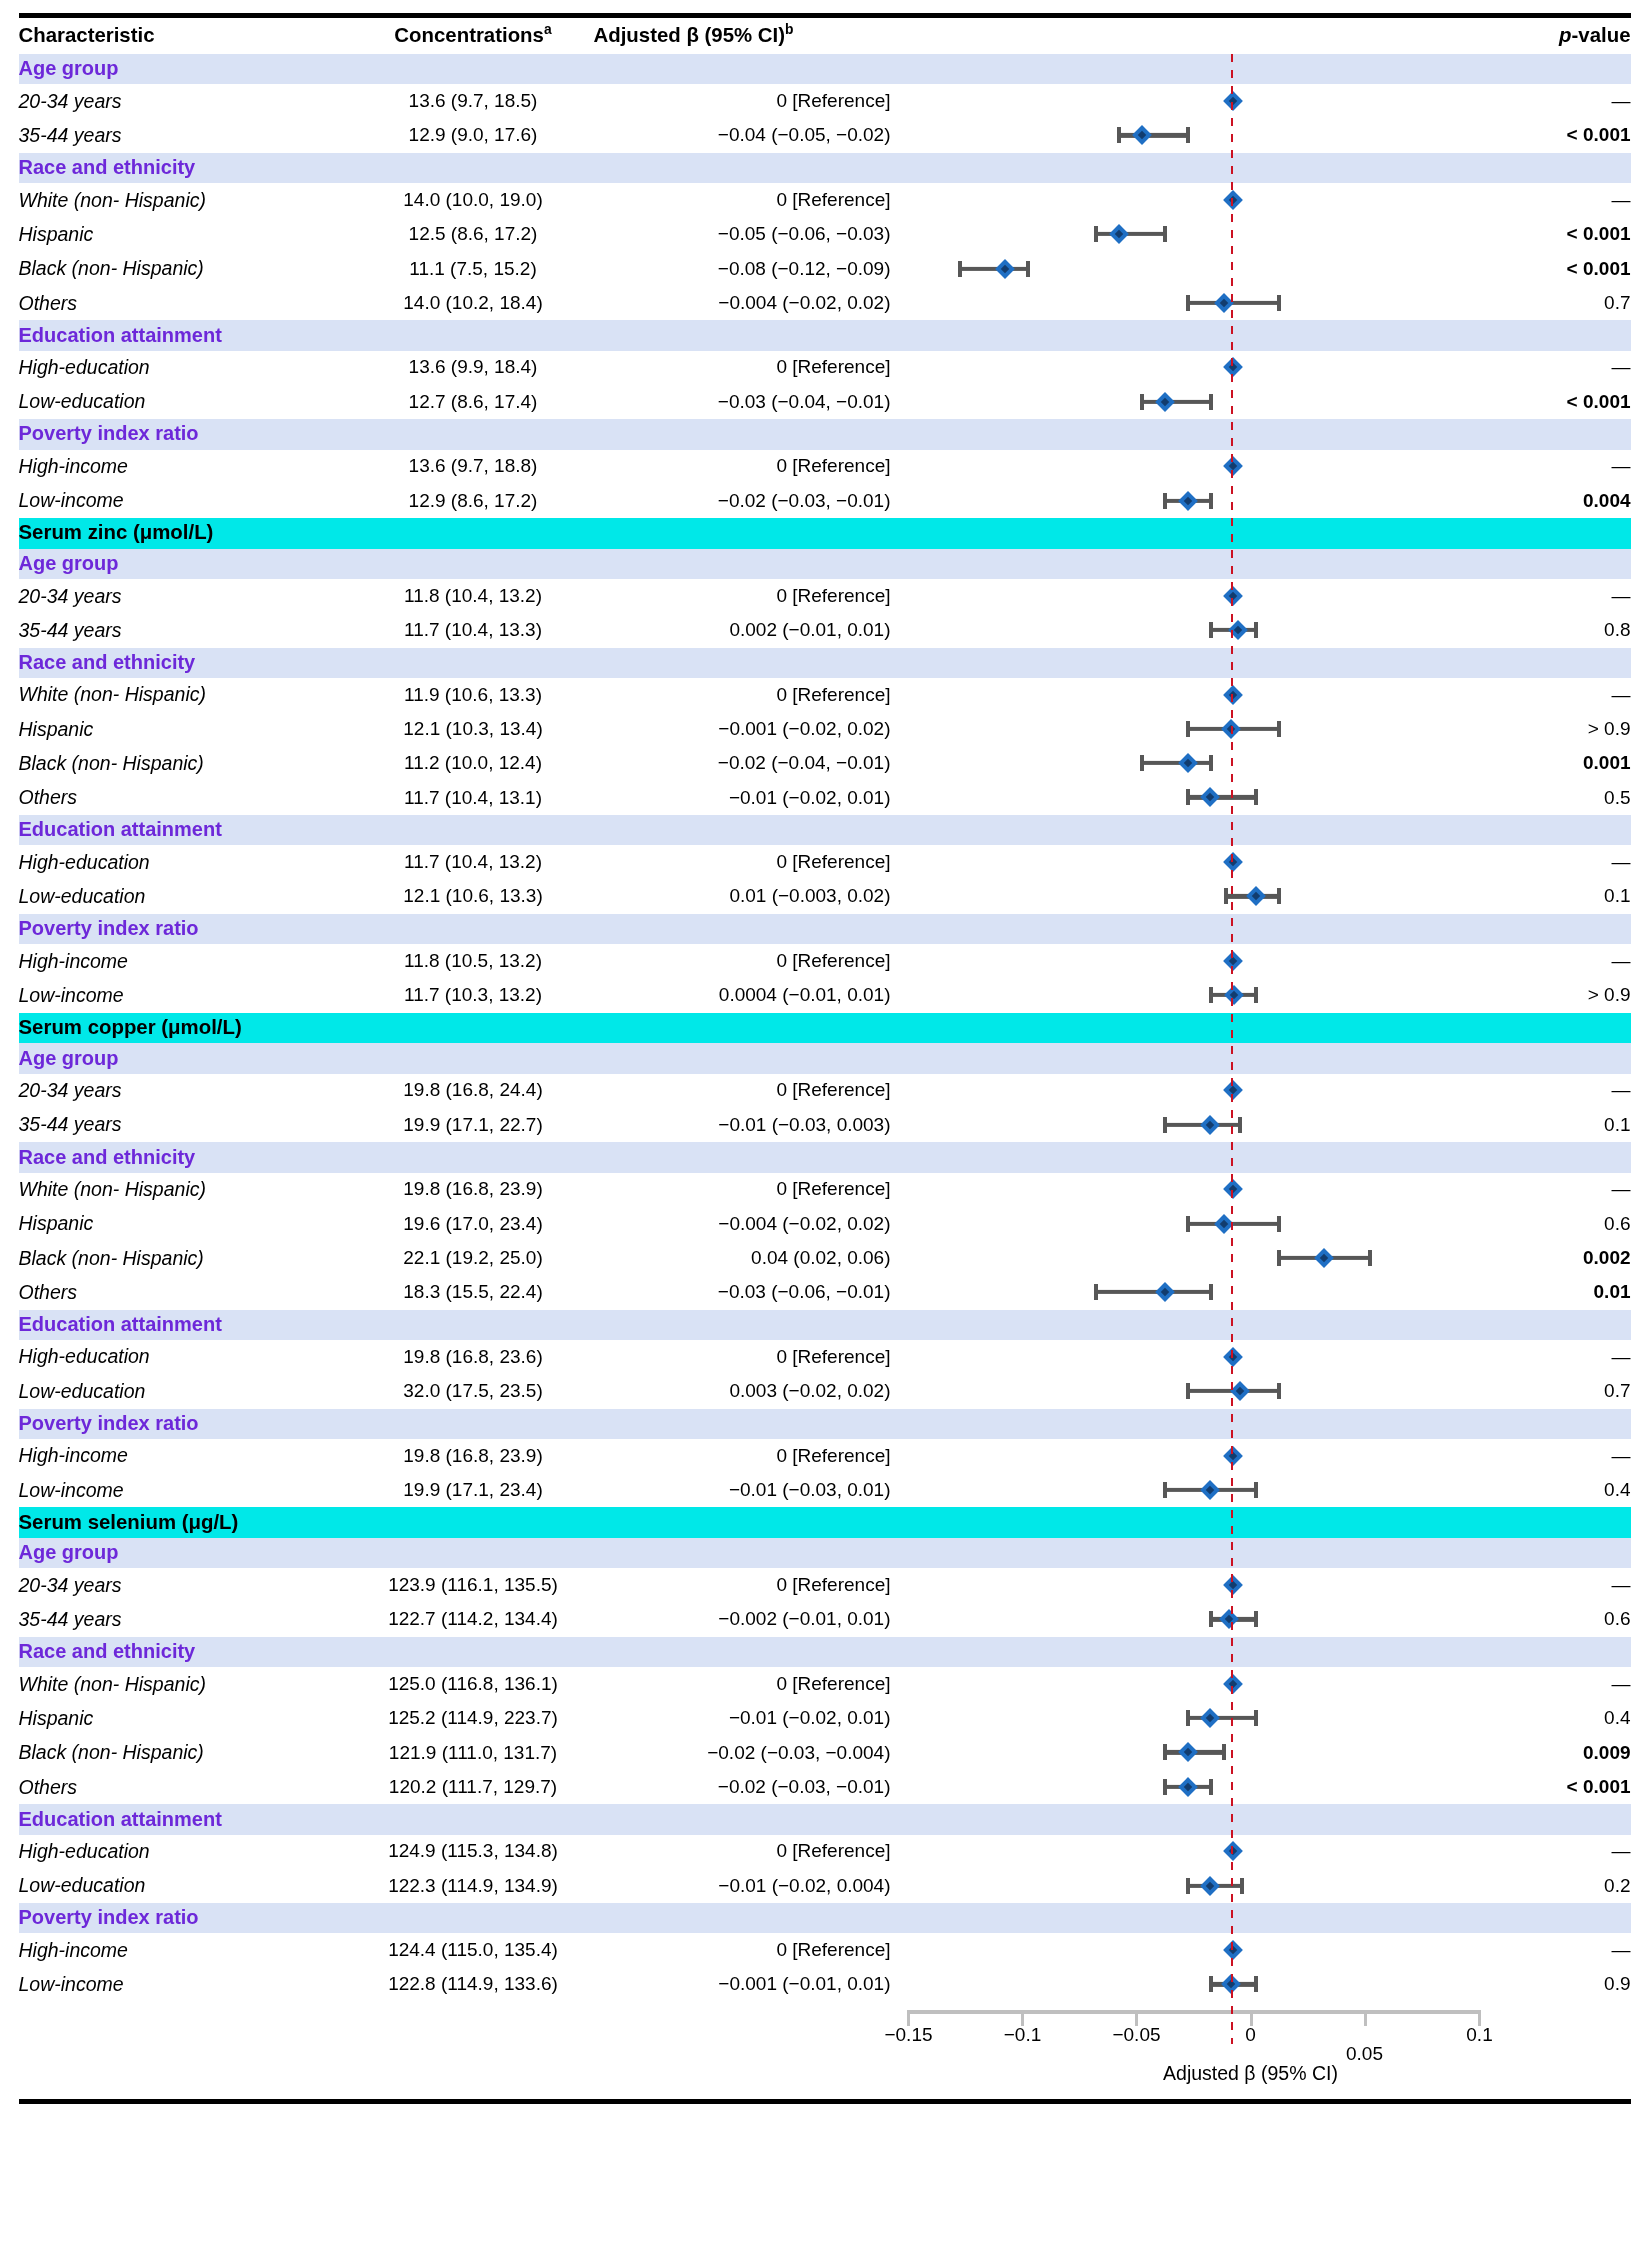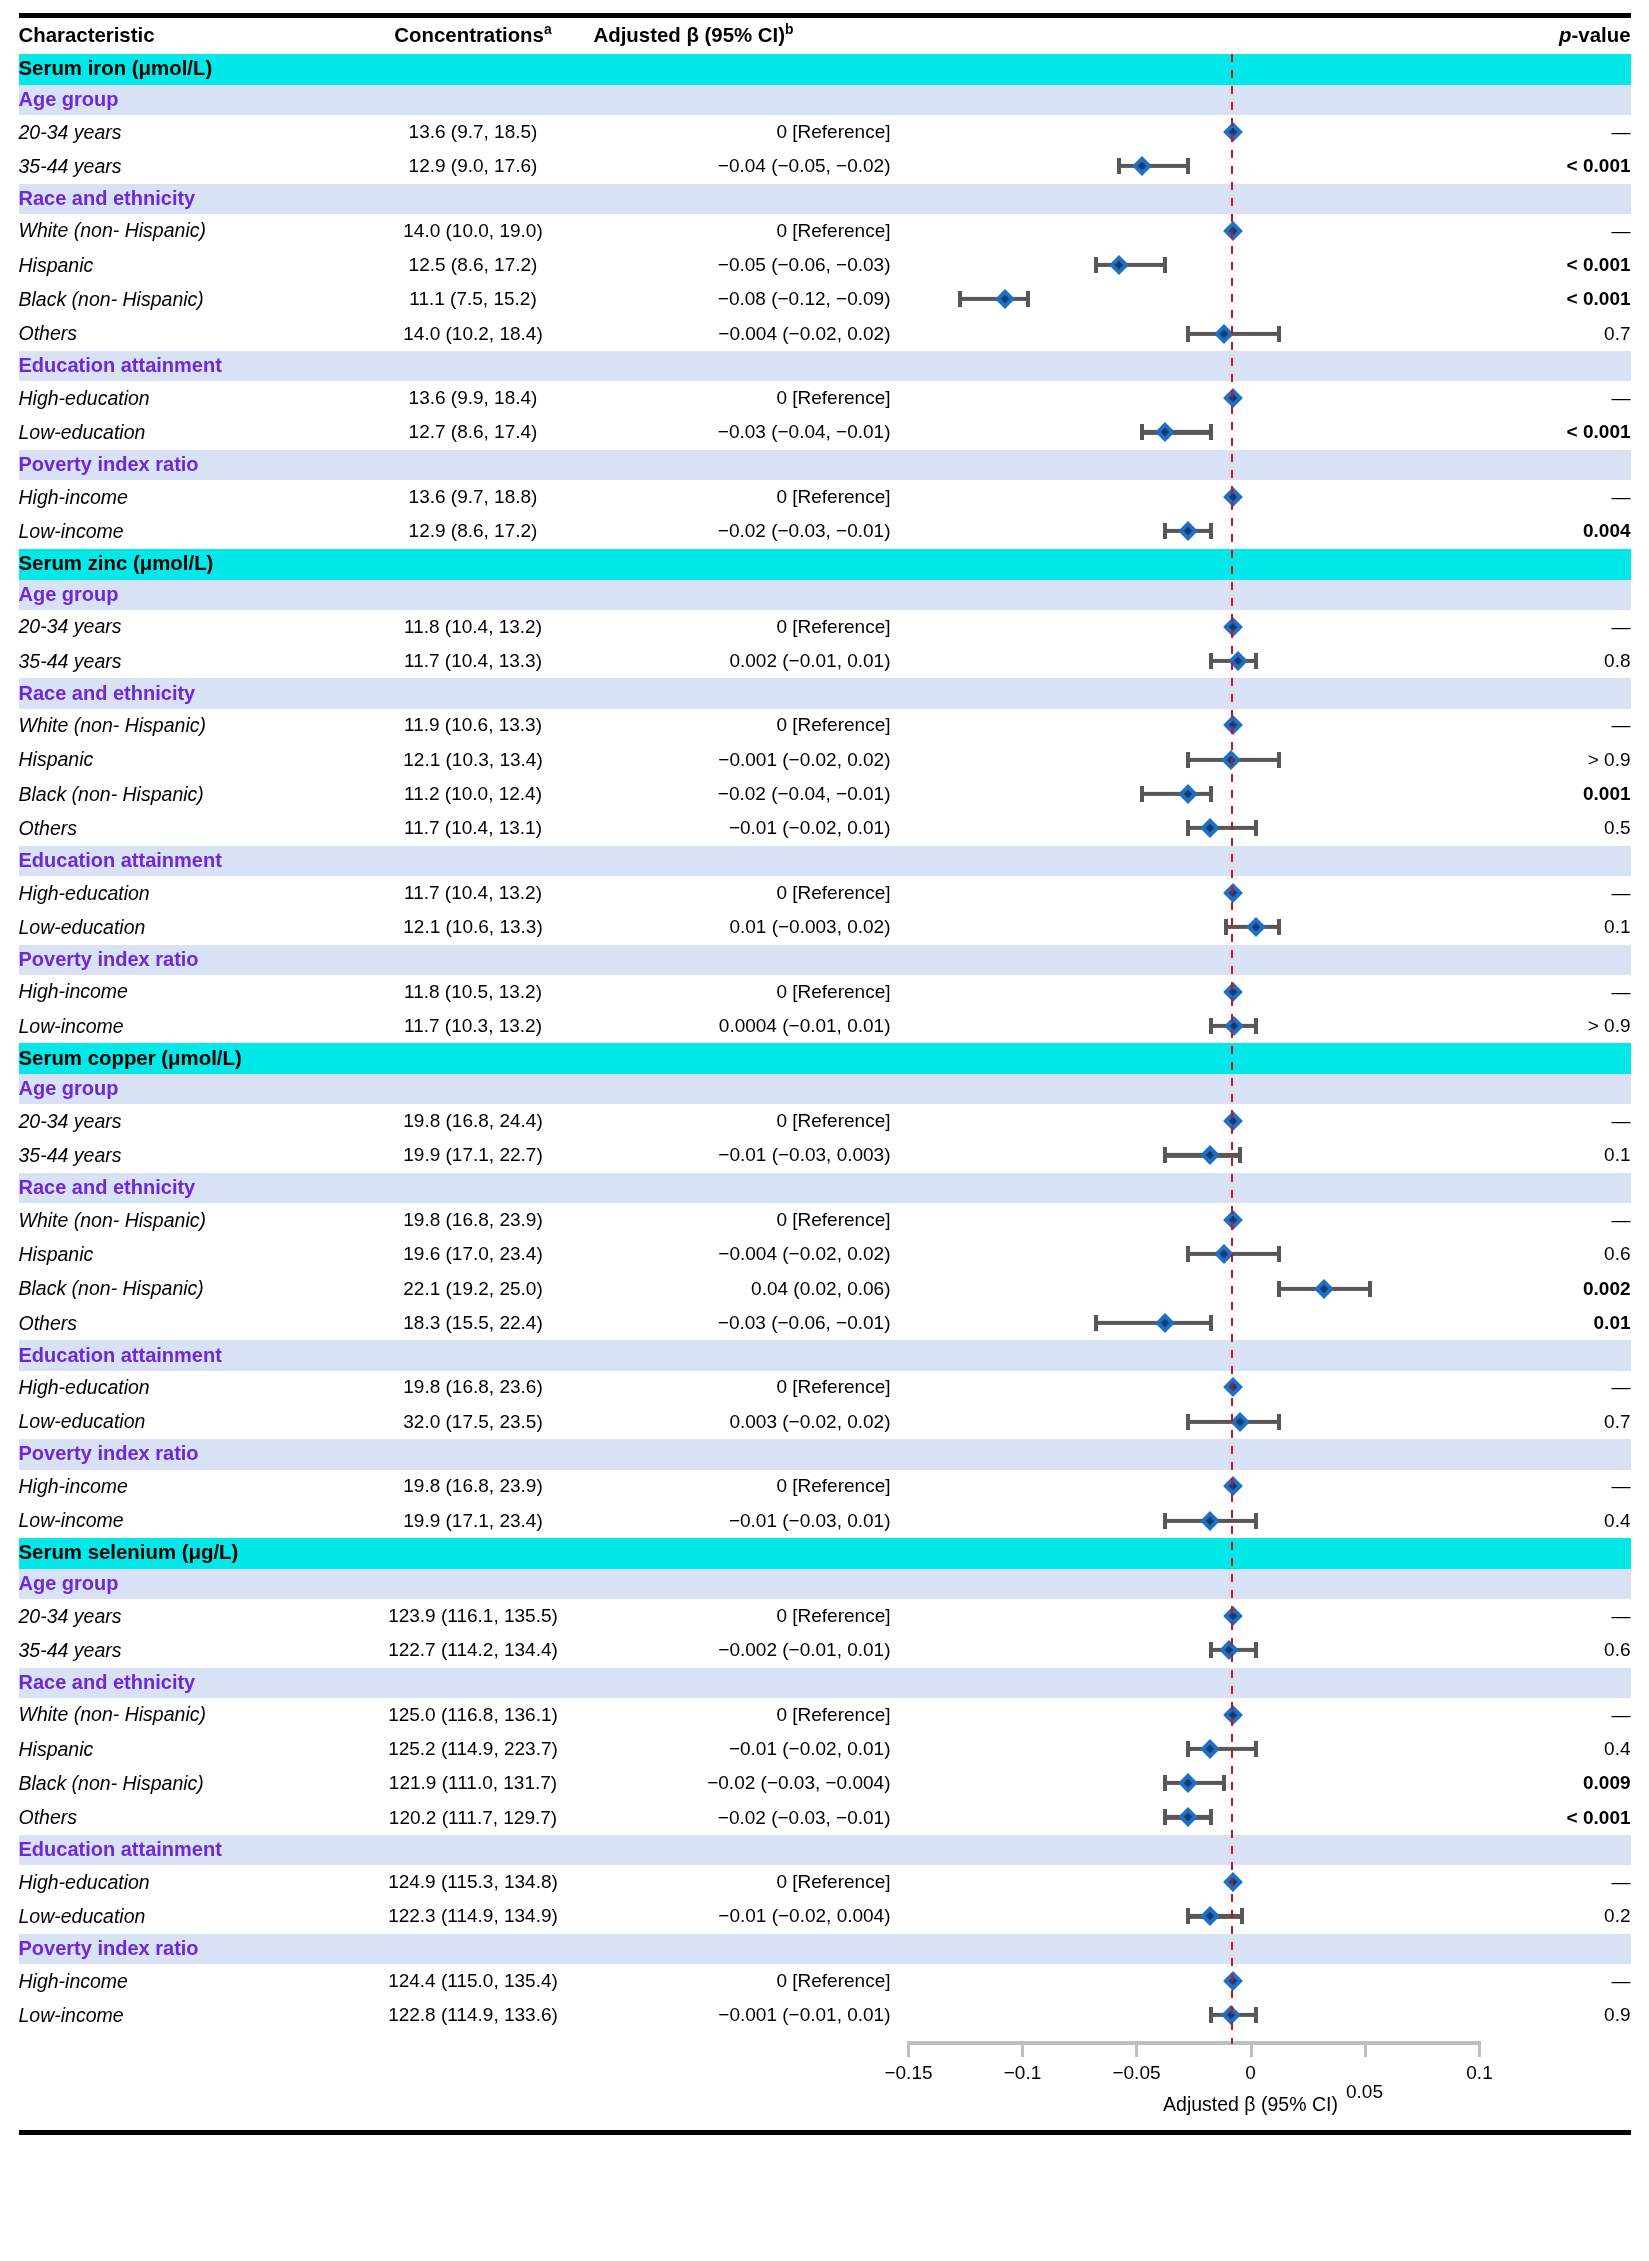--- a/index.html
+++ b/index.html
@@ -111,21 +111,21 @@
     background-image:repeating-linear-gradient(
        to bottom,#CC1122 0 8.3px,rgba(0,0,0,0) 8.3px 16px);
     z-index:5;
     pointer-events:none;
   }
 
   
   #axisbox{position:relative;height:97px;}
   #axisline{position:absolute;height:3.7px;background:#BFBFBF;top:8.3px;}
   .atick{position:absolute;width:3.7px;height:16px;background:#BFBFBF;top:8.3px;}
-  .atlab{position:absolute;top:29px;font-size:19px;color:#000;transform:translateX(-50%);white-space:nowrap;}
+  .atlab{position:absolute;top:22px;font-size:19px;color:#000;transform:translateX(-50%);white-space:nowrap;}
   #axistitle{position:absolute;top:60px;font-size:19.5px;color:#000;transform:translateX(-50%);white-space:nowrap;}
 </style>
 </head>
 <body>
 
 <div id="sheet">
 
   <div class="rule-top"></div>
 
   <table class="tbl" id="tbl">
@@ -138,23 +138,20 @@
     </colgroup>
     <thead>
       <tr class="hdr">
         <td class="h-char"><span>Characteristic</span></td>
         <td class="h-conc"><span>Concentrations</span><sup>a</sup></td>
         <td class="h-beta" colspan="2"><span>Adjusted β (95% CI)</span><sup>b</sup></td>
         <td class="h-p"><i>p</i><span>-value</span></td>
       </tr>
     </thead>
     <tbody id="tbody">
-        <tr class="section">
-          <td colspan="5">Serum iron (μmol/L)</td>
-        </tr>
         <tr class="group">
           <td colspan="5">Age group</td>
         </tr>
         <tr class="datarow">
           <td class="cell-char">20-34 years</td>
           <td class="cell-conc">13.6 (9.7, 18.5)</td>
           <td class="cell-beta">0 [Reference]</td>
           <td class="cell-plot">
             <div class="fwrap">
               <div class="fdia" style="left: 342px;"></div>

